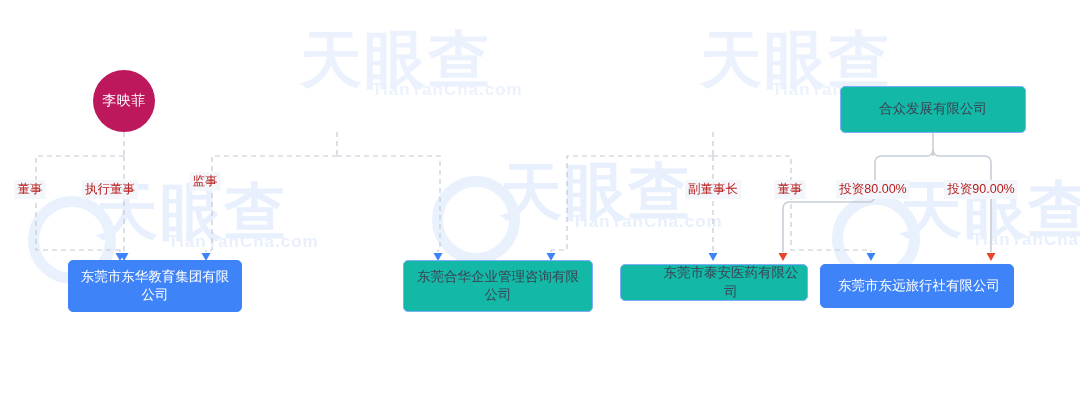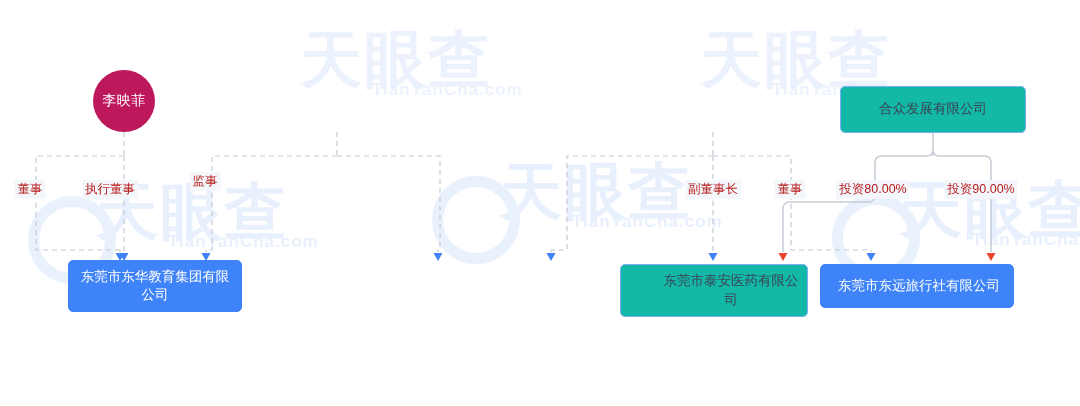--- a/index.html
+++ b/index.html
@@ -137,22 +137,25 @@
   </div>
 
   <div class="cbox light" style="left:840px;top:86px;width:186px;height:47px;">
     <span>合众发展有限公司</span>
   </div>
 
   <div class="cbox solid" style="left:68px;top:260px;width:174px;height:52px;">
     <span>东莞市东华教育集团有限公司</span>
   </div>
 
+  <div class="cbox light" style="left:403px;top:260px;width:190px;height:52px;">
+    <span>东莞合华企业管理咨询有限公司</span>
+  </div>
 
-  <div class="cbox light" style="left:620px;top:264px;width:188px;height:53px;padding-left:42px;">
+  <div class="cbox light" style="left:620px;top:264px;width:188px;height:37px;padding-left:42px;">
     <span>东莞市泰安医药有限公司</span>
   </div>
 
   <div class="cbox solid" style="left:820px;top:264px;width:194px;height:44px;padding-left:12px;">
     <span>东莞市东远旅行社有限公司</span>
   </div>
 
   <div class="elabel" style="left:30px;top:180px;">
     <span>董事</span>
   </div>

